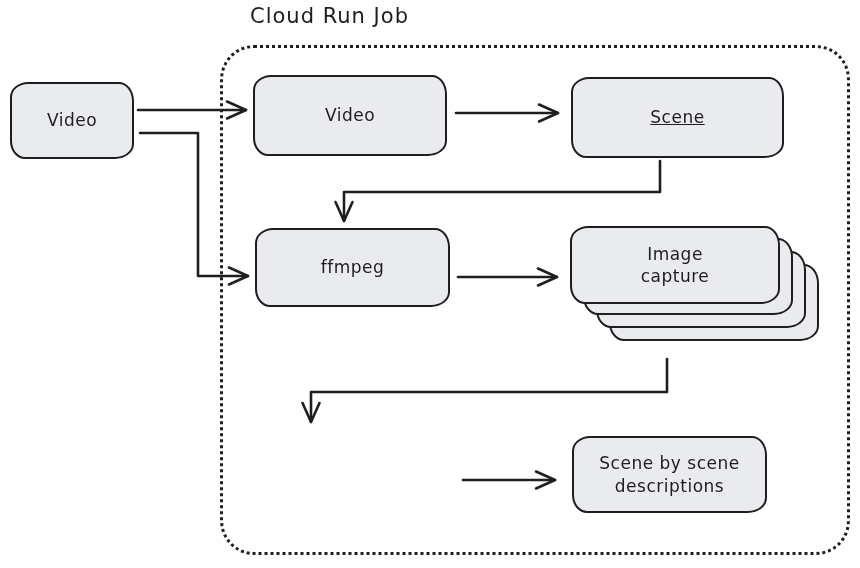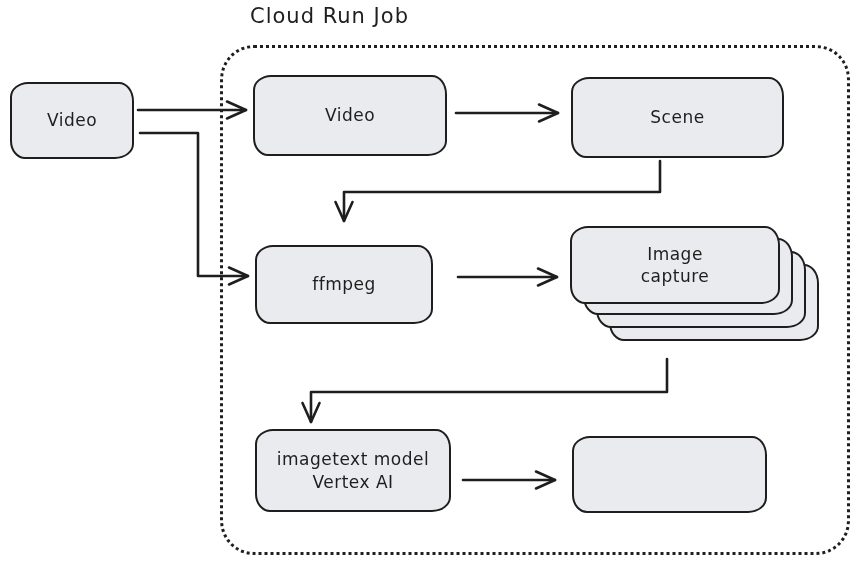--- a/index.html
+++ b/index.html
@@ -31,22 +31,22 @@
     border-radius:18px 15px 19px 15px / 15px 19px 15px 18px;
     display:flex;flex-direction:column;align-items:center;justify-content:center;
     text-align:center;
     font-size:17px;line-height:1.32;letter-spacing:.5px;
     z-index:5;
   }
   .node .line{white-space:nowrap;}
 
   #node-video{left:10px;top:82px;width:124px;height:77px;}
   #node-video-intelligence{left:253px;top:75px;width:194px;height:81px;}
-  #node-scene-timestamps{left:571px;top:77px;width:213px;height:81px;}
-  #node-ffmpeg{left:255px;top:245px;width:178px;height:79px;align-items:center;}
+  #node-scene-timestamps{left:571px;top:77px;width:213px;height:81px;text-decoration:underline;}
+  #node-ffmpeg{left:255px;top:228px;width:195px;height:79px;align-items:center;}
   #node-imagetext-model{left:255px;top:429px;width:196px;height:83px;}
   #node-scene-descriptions{left:572px;top:436px;width:195px;height:77px;}
 
   
   .stack-layer{
     position:absolute;width:210px;height:77px;
     background:var(--fill);
     border:2.6px solid var(--stroke);
     border-radius:18px 15px 19px 15px / 15px 19px 15px 18px;
   }
@@ -85,26 +85,24 @@
   </div>
 
   <div class="stack-layer" id="stack-l4"></div>
   <div class="stack-layer" id="stack-l3"></div>
   <div class="stack-layer" id="stack-l2"></div>
   <div class="node" id="node-image-capture">
     <div class="line">Image</div>
     <div class="line">capture</div>
   </div>
 
-  <div class="node" id="node-imagetext-model">
-    <div class="line">imagetext model</div>
-    <div class="line">Vertex AI</div>
-  </div>
 
   <div class="node" id="node-scene-descriptions">
+    <div class="line">Scene by scene</div>
+    <div class="line">descriptions</div>
   </div>
 
   <svg class="edges" viewBox="0 0 860 568" xmlns="http://www.w3.org/2000/svg">
     <defs>
       <marker id="arrow" viewBox="-22 -11 24 22" refX="0" refY="0" markerWidth="24" markerHeight="22" markerUnits="userSpaceOnUse" orient="auto">
         <path class="arrowhead" d="M-19,-8.5 L0,0 L-19,8.5"></path>
       </marker>
     </defs>
     <path class="shaft" d="M138,110 H246" marker-end="url(#arrow)"></path>
     <path class="shaft" d="M140,133 H198 V276 H248" marker-end="url(#arrow)"></path>

